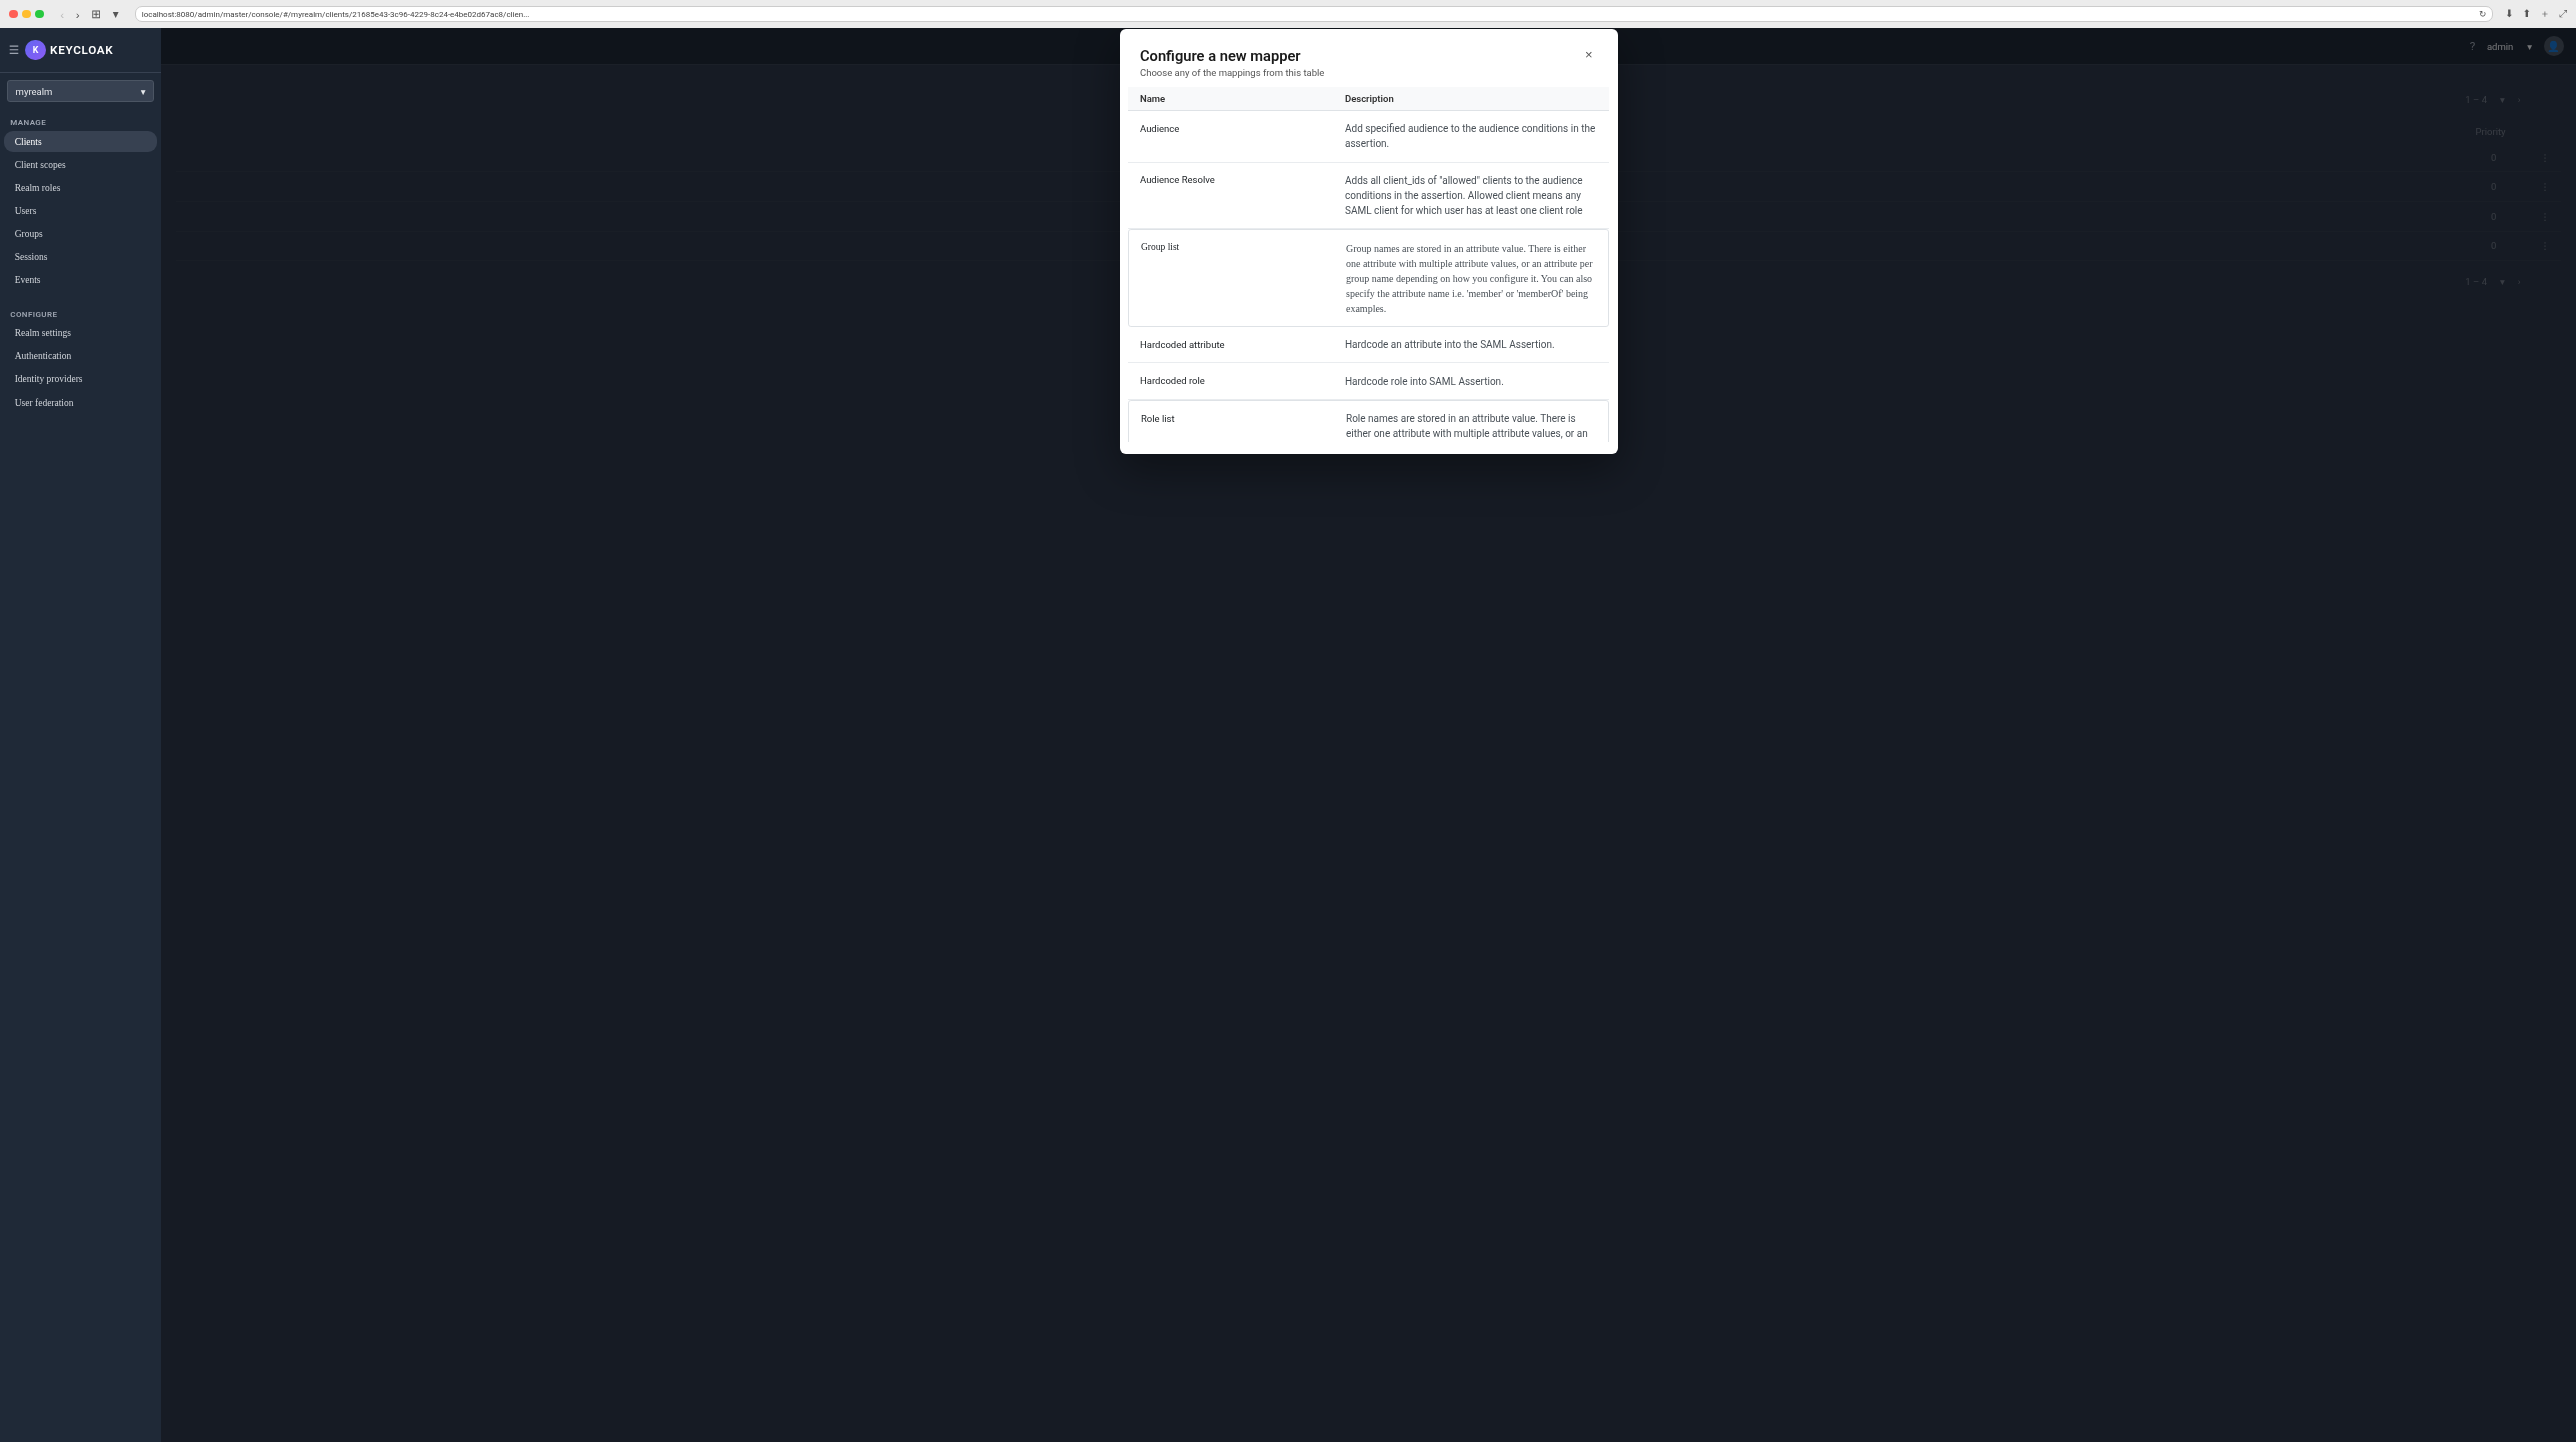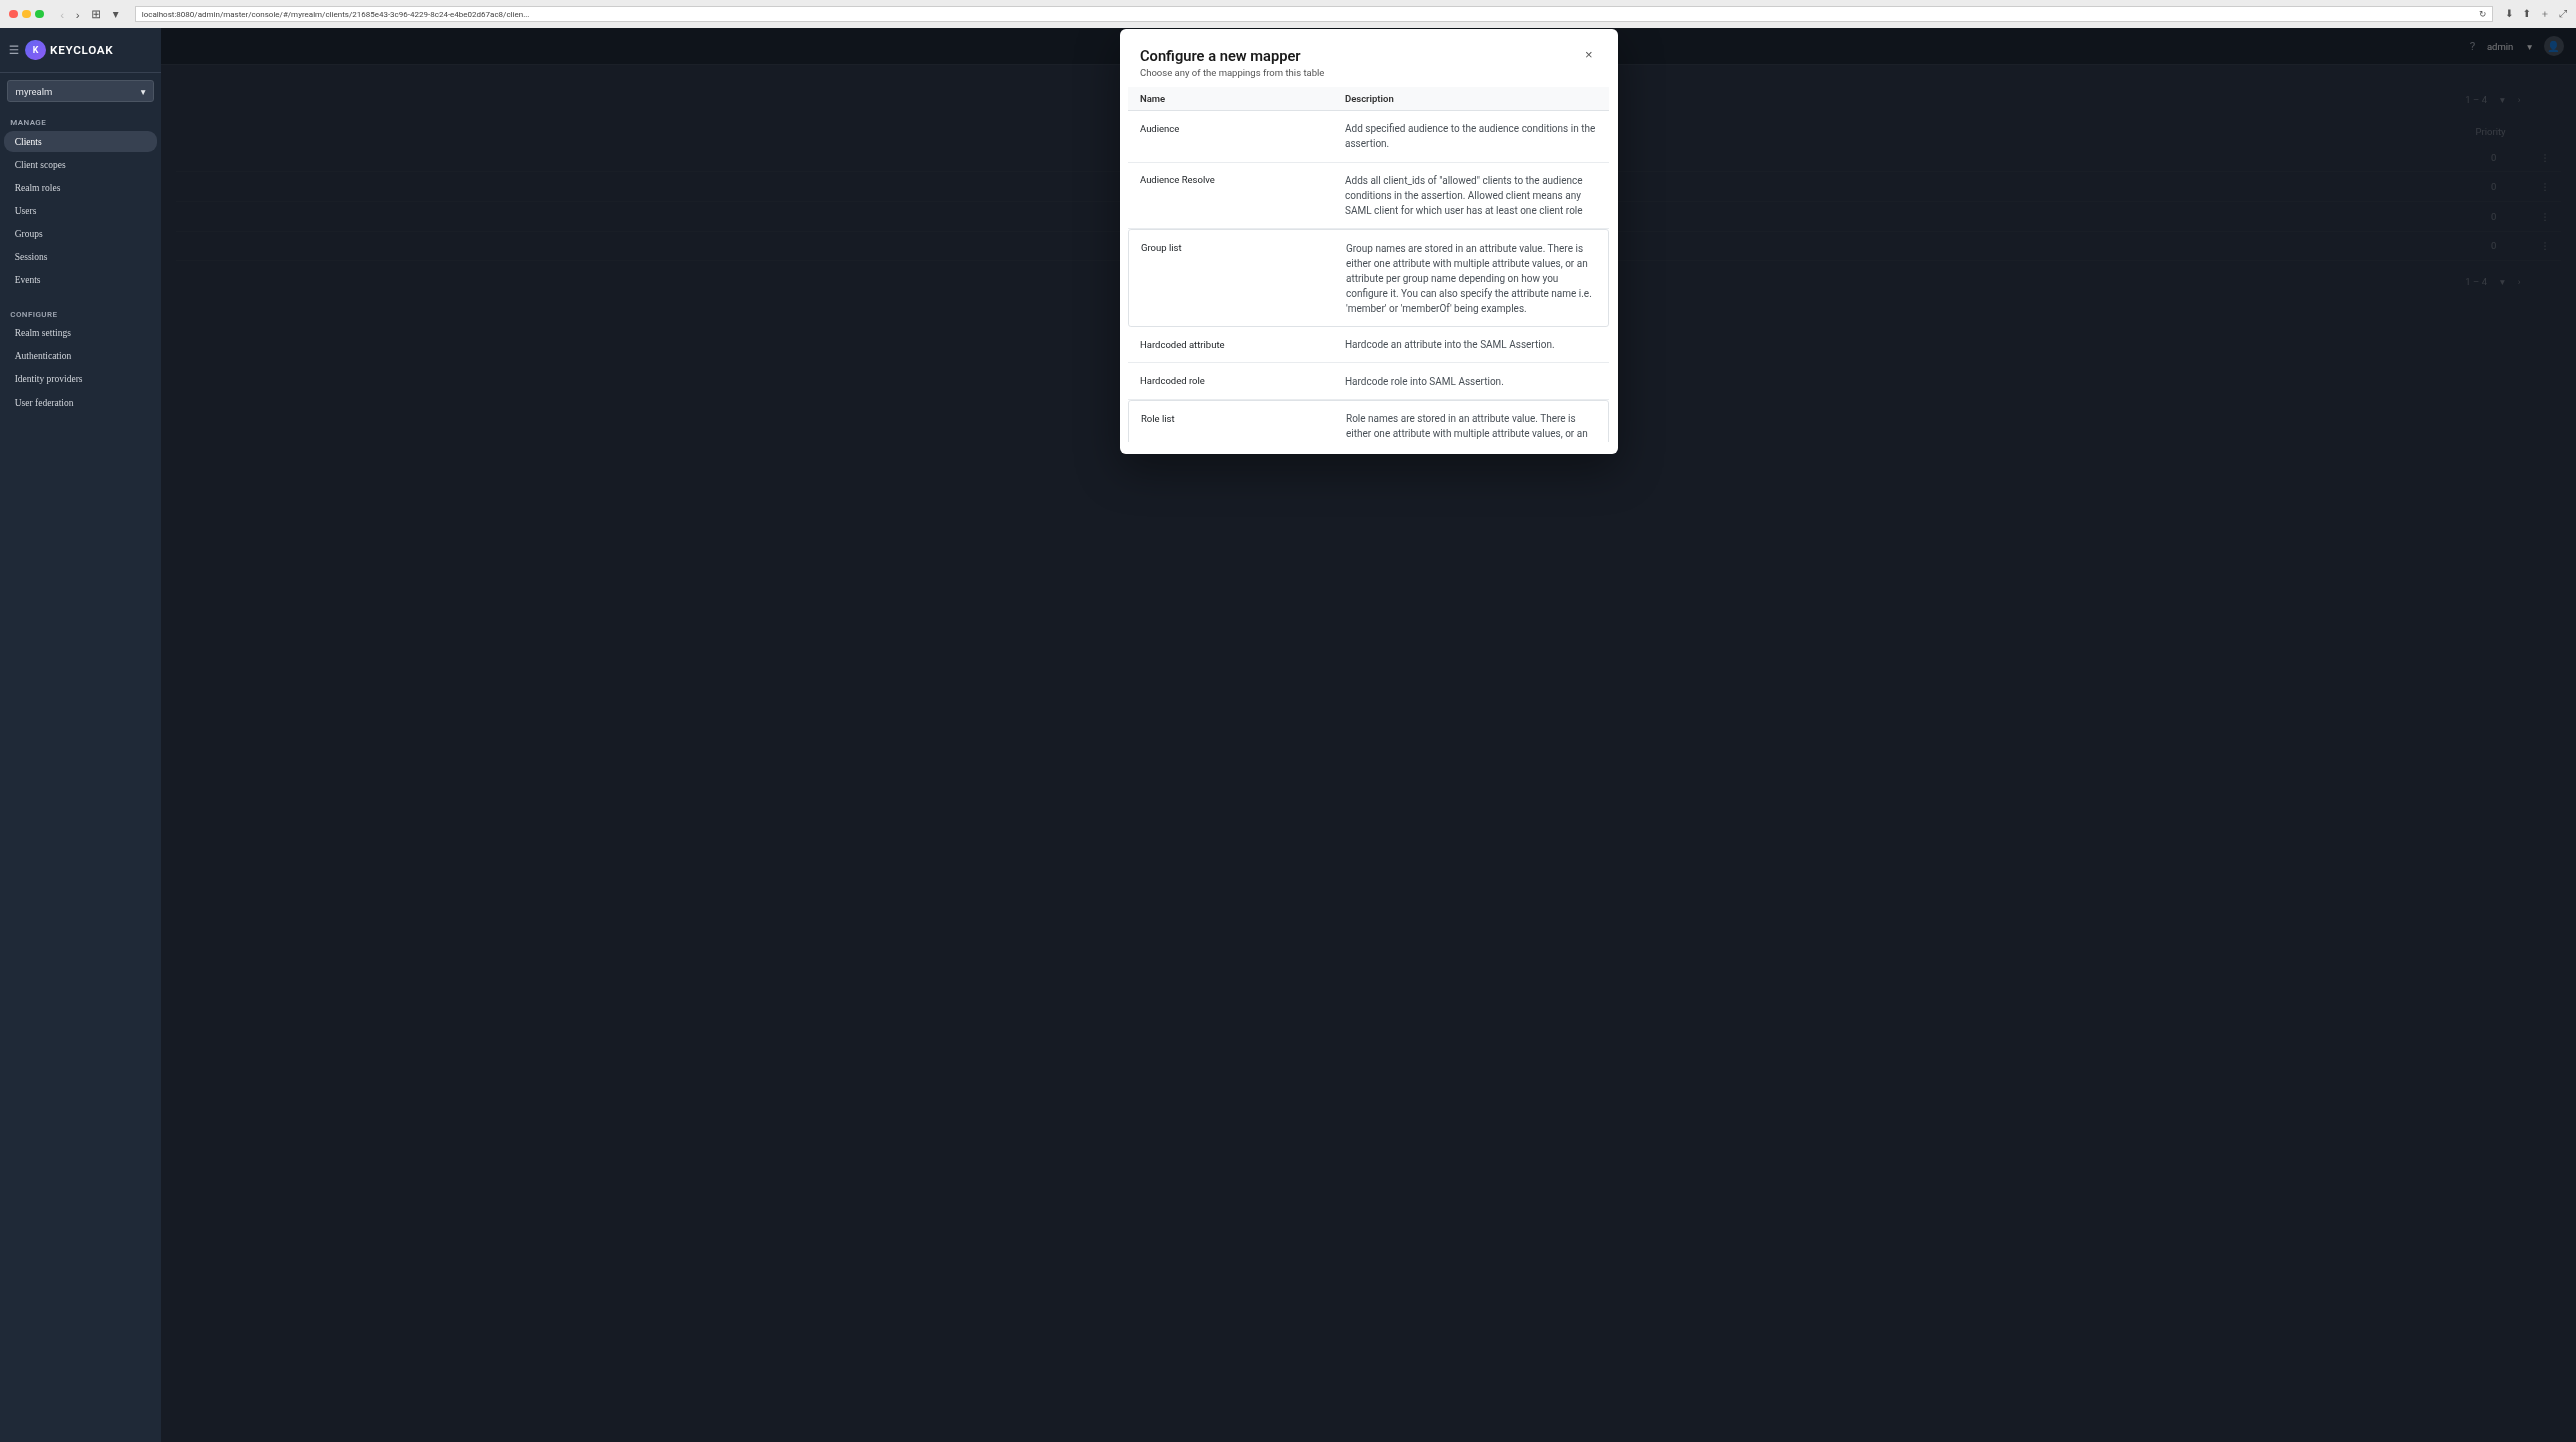--- a/index.html
+++ b/index.html
@@ -47,21 +47,21 @@
       font-size: 11.7px;
       cursor: pointer;
       color: #555;
       padding: 1.5px 4.4px;
     }
     .nav-btn.disabled { color: #bbb; }
     .addressbar {
       flex: 1;
       background: white;
       border: 0.7px solid #ccc;
-      border-radius: 0;
+      border-radius: 7px;
       height: 16px;
       display: flex;
       align-items: center;
       padding: 0 5.9px;
       font-size: 8px;
       color: #333;
       margin: 0 5.9px;
     }
     .addressbar-url {
       flex: 1;
@@ -323,20 +323,21 @@
       grid-template-columns: 205px 1fr;
       padding: 10.3px 11.7px;
       border-bottom: 0.7px solid #e9ecef;
       cursor: pointer;
       transition: background 0.1s;
     }
     .table-row.highlighted {
       background: white;
       border: 1.5px solid #dee2e6;
       border-radius: 2.9px;
+      font-family: Liberation Serif, serif;
     }
     .table-row.highlighted-role {
       background: white;
       border: 1.5px solid #dee2e6;
       border-radius: 2.9px;
     }
     .table-cell-name {
       font-size: 9.5px;
       color: #212529;
       font-weight: 400;

